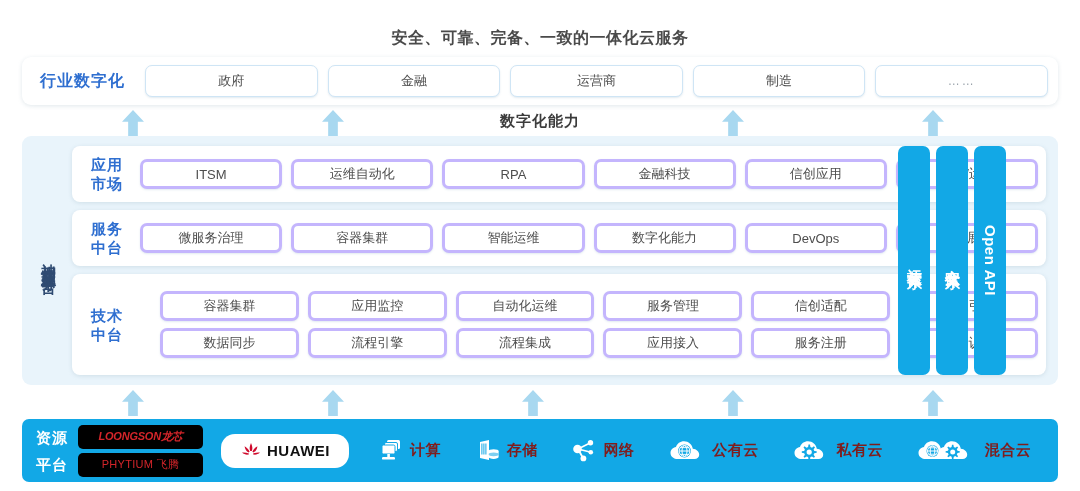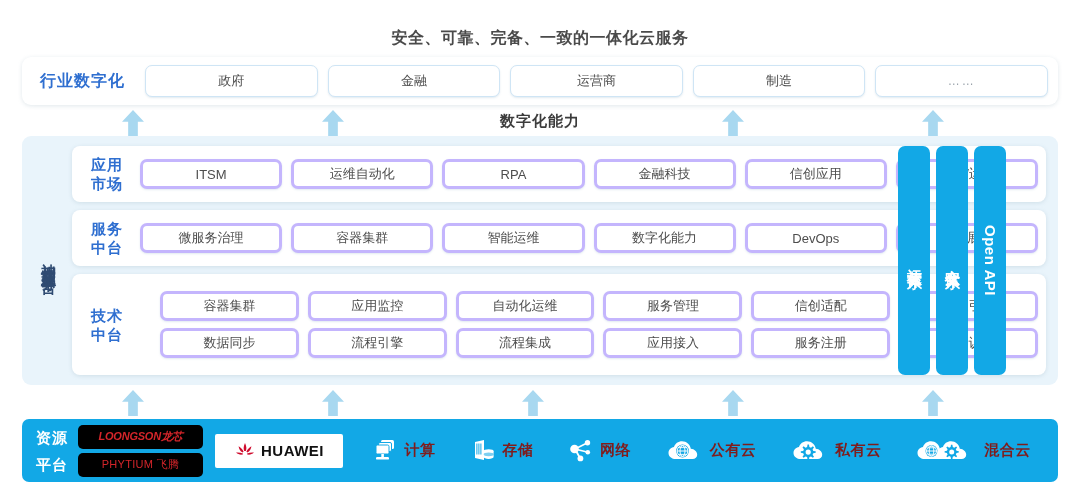--- a/index.html
+++ b/index.html
@@ -205,25 +205,25 @@
     width: 125px; height: 24px;
     display: flex; align-items: center; justify-content: center;
     font-size: 11px; font-weight: bold;
     color: #d4252a;
     letter-spacing: -0.2px;
     font-style: italic;
   }
   .logo-box.phy { font-style: normal; letter-spacing: 0.3px; font-weight: normal; }
   .logo-huawei {
     background: #fff;
-    border-radius: 2px;
+    border-radius: 14px;
     width: 128px; height: 34px;
     display: flex; align-items: center; justify-content: center;
     gap: 5px;
-    margin-left: 12px;
+    margin-left: 18px;
     flex: 0 0 auto;
   }
   .huawei-txt { font-size: 15px; font-weight: bold; color: #111; letter-spacing: 0.5px; }
 
   .res-items {
     flex: 1 1 auto;
     display: flex;
     align-items: center;
     justify-content: space-around;
     padding-left: 12px;

